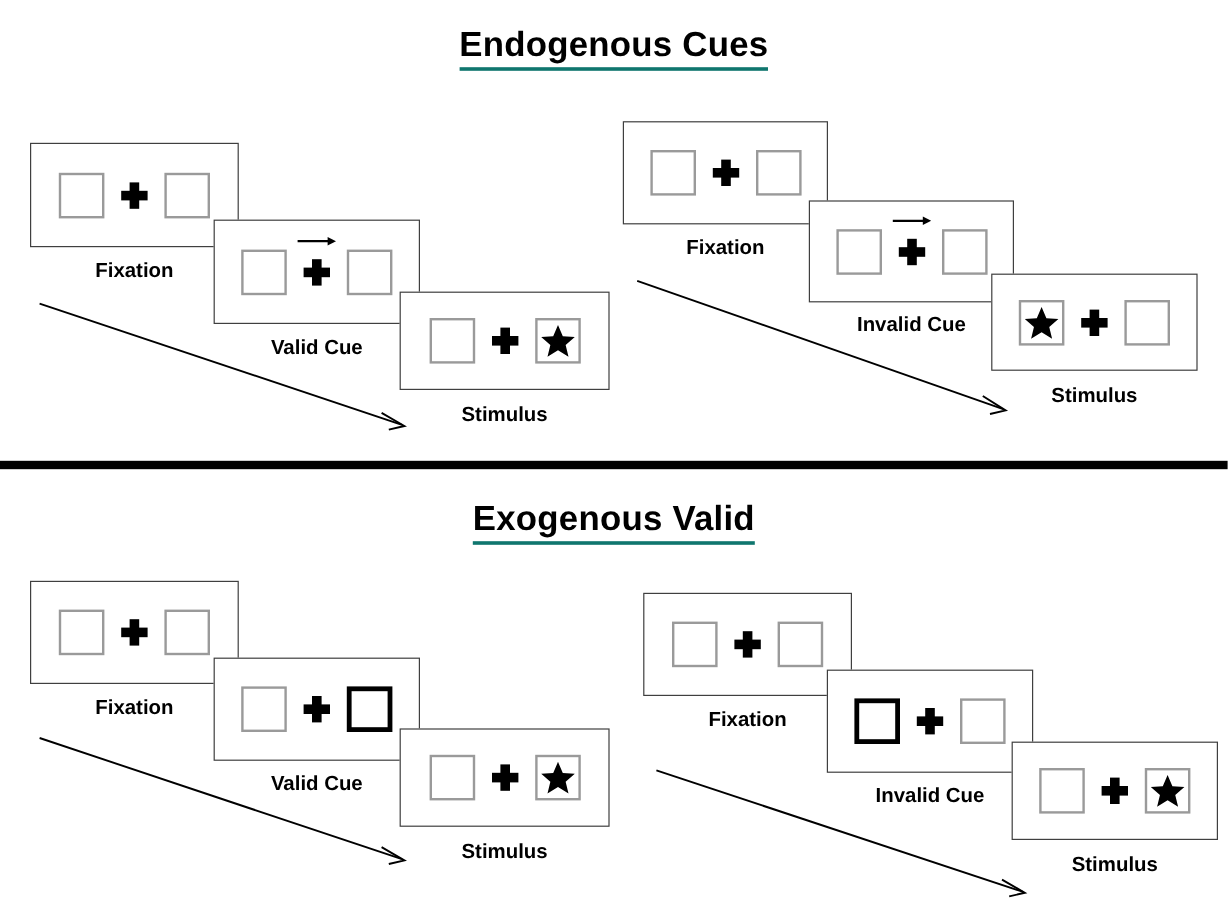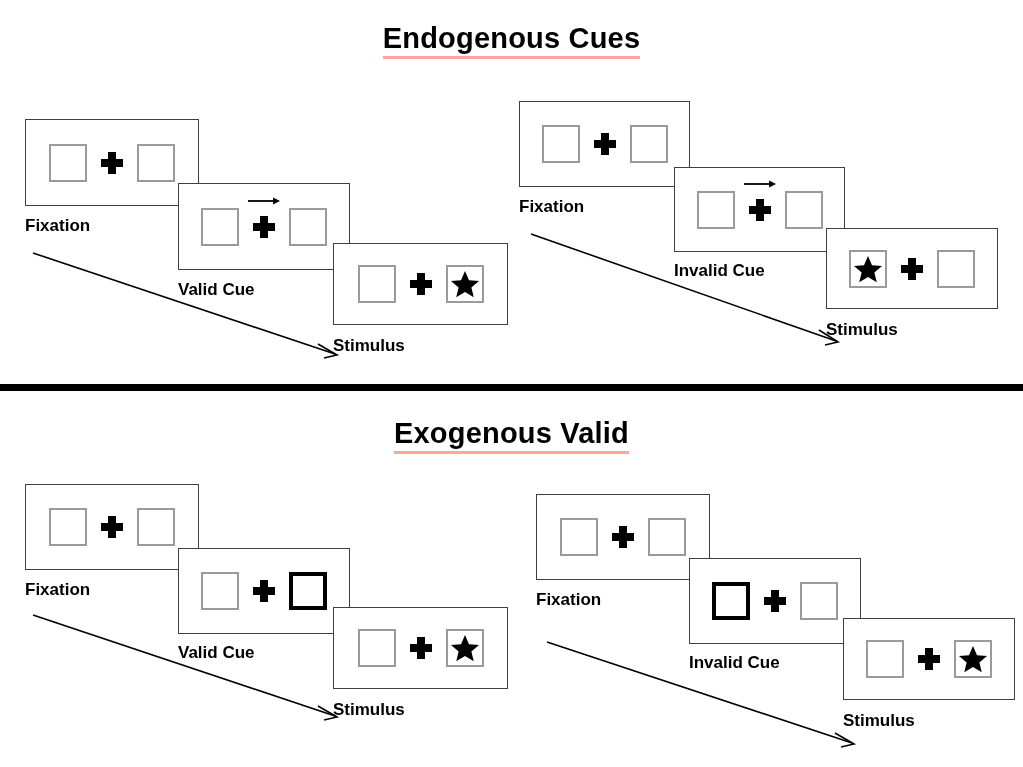--- a/index.html
+++ b/index.html
@@ -21,21 +21,21 @@
     position: absolute;
     width: 100%;
     left: 0;
     text-align: center;
     font-size: 29px;
     font-weight: bold;
     letter-spacing: 0.2px;
     color: #000000;
   }
   .section-title span {
-    border-bottom: 3px solid #fca5a5;
+    border-bottom: 3px solid #0f766e;
     padding-bottom: 2px;
   }
   #title-endogenous { top: 22px; }
   #title-exogenous  { top: 417px; }
 
   
   #divider {
     position: absolute;
     left: 0;
     top: 384px;
@@ -121,21 +121,21 @@
     height: 30px;
   }
 
   
   .caption {
     position: absolute;
     font-size: 17px;
     font-weight: bold;
     color: #000000;
     white-space: nowrap;
-    text-align: left;
+    text-align: center;
   }
 
   
   .seq-arrow {
     position: absolute;
     pointer-events: none;
     overflow: visible;
   }
 </style>
 </head>

